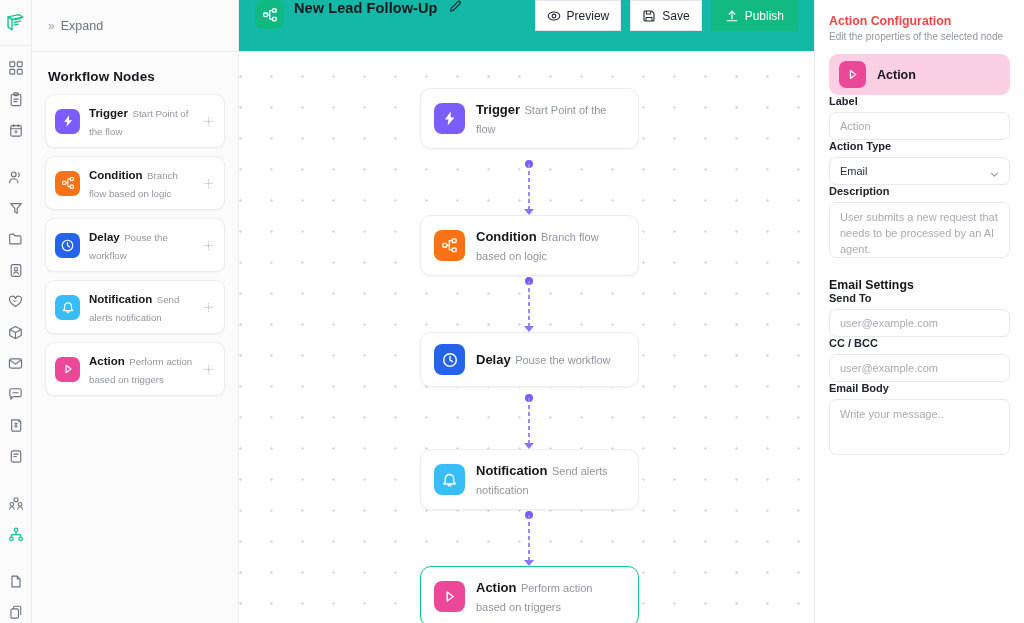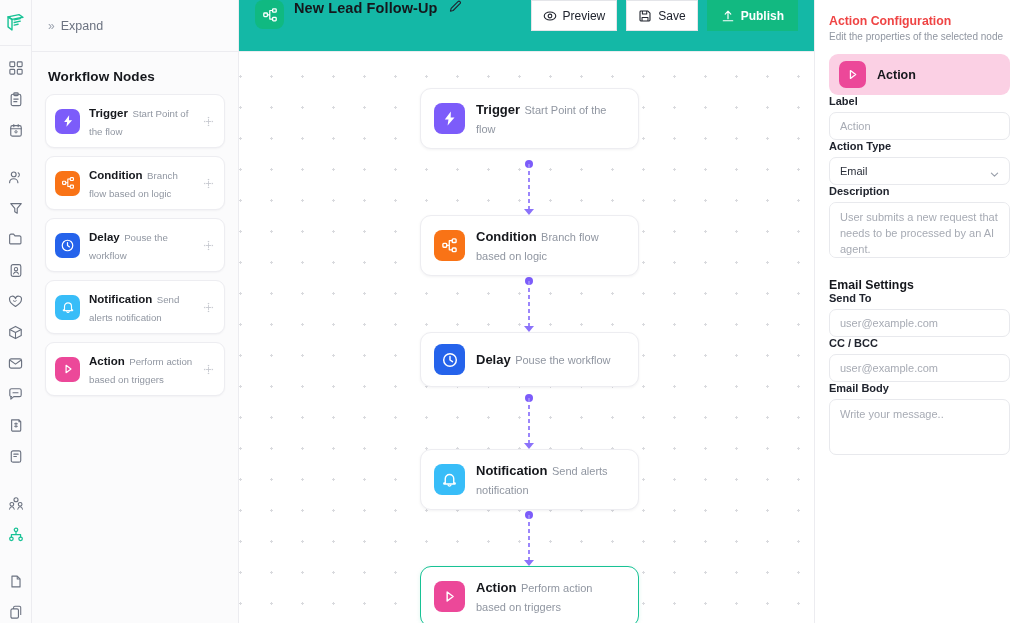--- a/index.html
+++ b/index.html
@@ -83,21 +83,21 @@
   .wf-title {
     font-size: 14.5px; font-weight: bold; color: #15171c; letter-spacing: .1px;
   }
   .pencil { color: #1f2430; display: flex; align-items: center; cursor: pointer; }
   .spacer { flex: 1 1 auto; }
   .btn {
     height: 31px; border-radius: 0; display: inline-flex; align-items: center;
     gap: 6px; padding: 0 11px; font-size: 12px; cursor: pointer;
     border: 1px solid #e4e5e9; background: #fff; color: #20242e; font-weight: 500;
   }
-  .btn.primary { background: #12b981; border-color: #12b981; color: #fff; font-weight: bold; padding: 12px 13px; }
+  .btn.primary { background: #12b981; border-color: #12b981; color: #fff; font-weight: normal; padding: 12px 13px; }
   .btnrow { display: flex; gap: 9px; }
 
   .canvas {
     flex: 1 1 auto; position: relative; overflow: hidden;
     background-color: #fff;
     background-image: radial-gradient(#d9dade 1.1px, transparent 1.1px);
     background-size: 31px 31px;
     background-position: 17px 9px;
   }
   .flow { position: absolute; left: 0; top: 0; width: 100%; height: 100%; }

